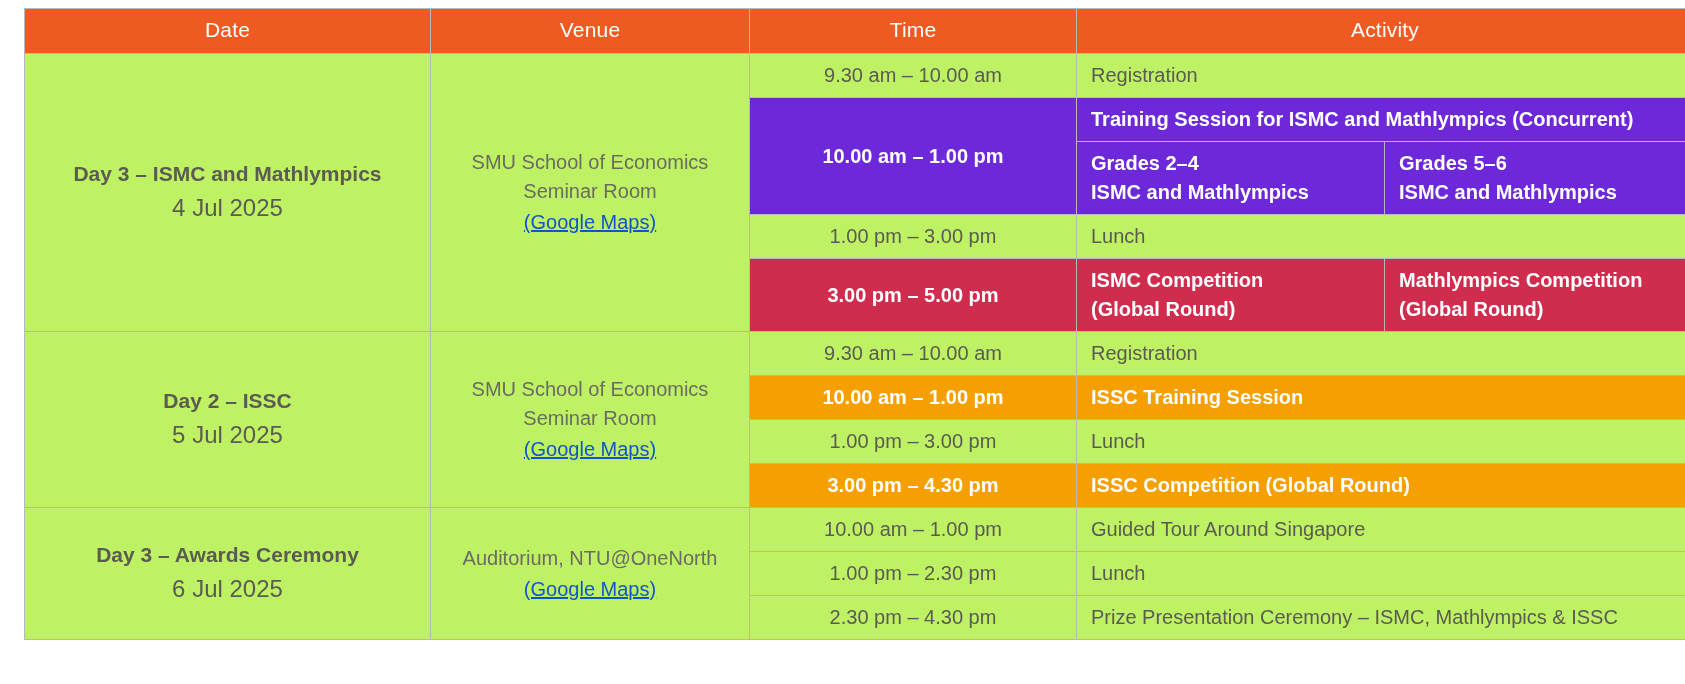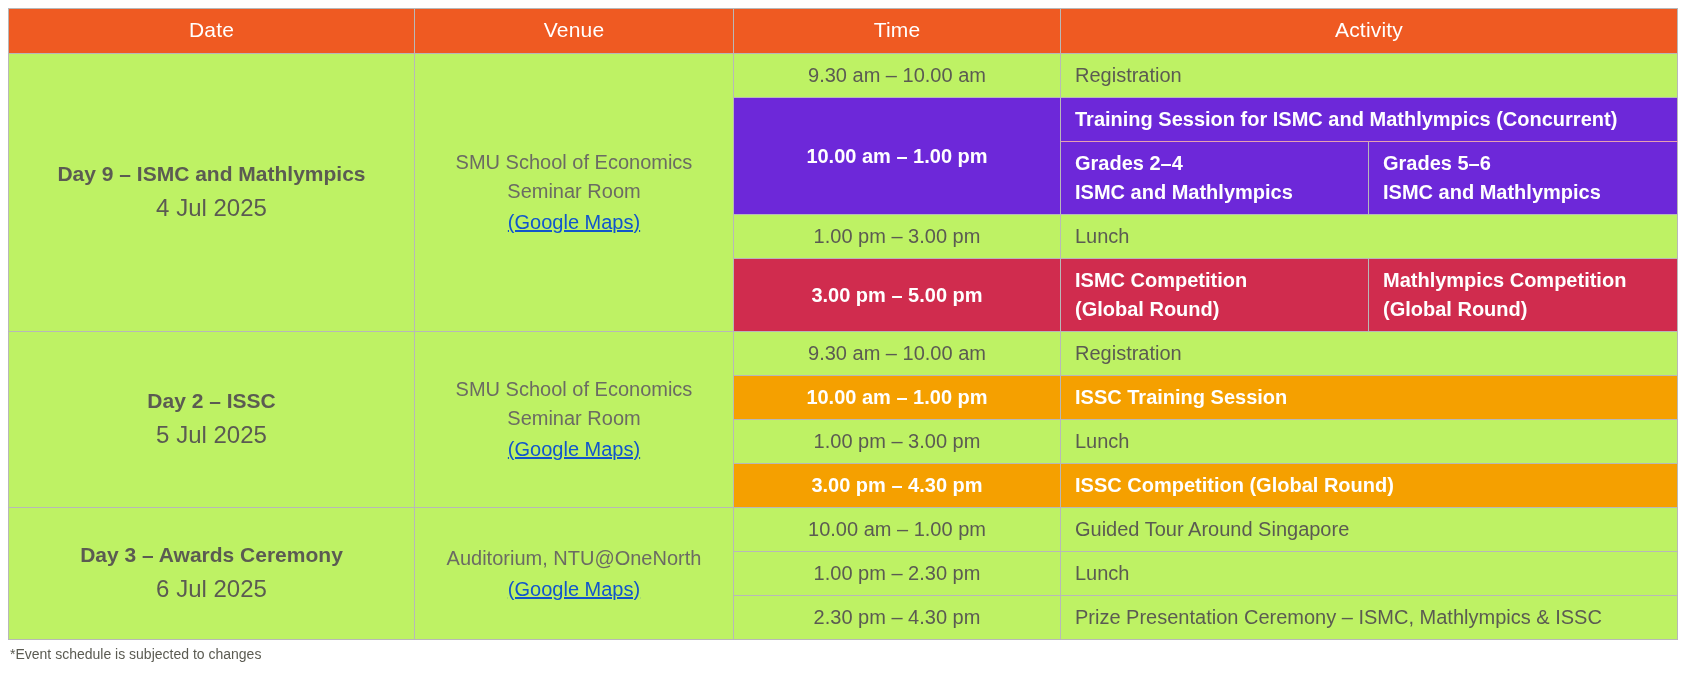--- a/index.html
+++ b/index.html
@@ -8,21 +8,21 @@
     background: #ffffff;
   }
   body {
     width: 1685px;
     height: 684px;
     font-family: "Liberation Sans", sans-serif;
     color: #4a4a4a;
     overflow: hidden;
   }
   .page {
-    padding: 8px 8px 0 8px;
+    padding: 8px 8px 0 24px;
     box-sizing: border-box;
     width: 1685px;
   }
   table.schedule {
     border-collapse: collapse;
     table-layout: fixed;
     width: 1669px;
     border: 1px solid #b8b8b8;
   }
   table.schedule col.c-date   { width: 406px; }
@@ -138,21 +138,21 @@
         <th>Date</th>
         <th>Venue</th>
         <th>Time</th>
         <th colspan="2">Activity</th>
       </tr>
     </thead>
     <tbody>
 
       <tr>
         <td class="date" rowspan="5">
-          <span class="d-title">Day 9 – ISMC and Mathlympics</span>
+          <span class="d-title">Day 3 – ISMC and Mathlympics</span>
           <span class="d-sub">4 Jul 2025</span>
         </td>
         <td class="venue" rowspan="5">
           <span class="sub-line">SMU School of Economics</span>
           <span class="sub-line">Seminar Room</span>
           <a class="maps" href="#">(Google Maps)</a>
         </td>
         <td class="time">9.30 am – 10.00 am</td>
         <td class="act" colspan="2">Registration</td>
       </tr>
@@ -231,14 +231,13 @@
         <td class="time">1.00 pm – 2.30 pm</td>
         <td class="act" colspan="2">Lunch</td>
       </tr>
       <tr>
         <td class="time">2.30 pm – 4.30 pm</td>
         <td class="act" colspan="2">Prize Presentation Ceremony – ISMC, Mathlympics &amp; ISSC</td>
       </tr>
 
     </tbody>
   </table>
-  <div class="note">*Event schedule is subjected to changes</div>
 </div>
 
 </body></html>

